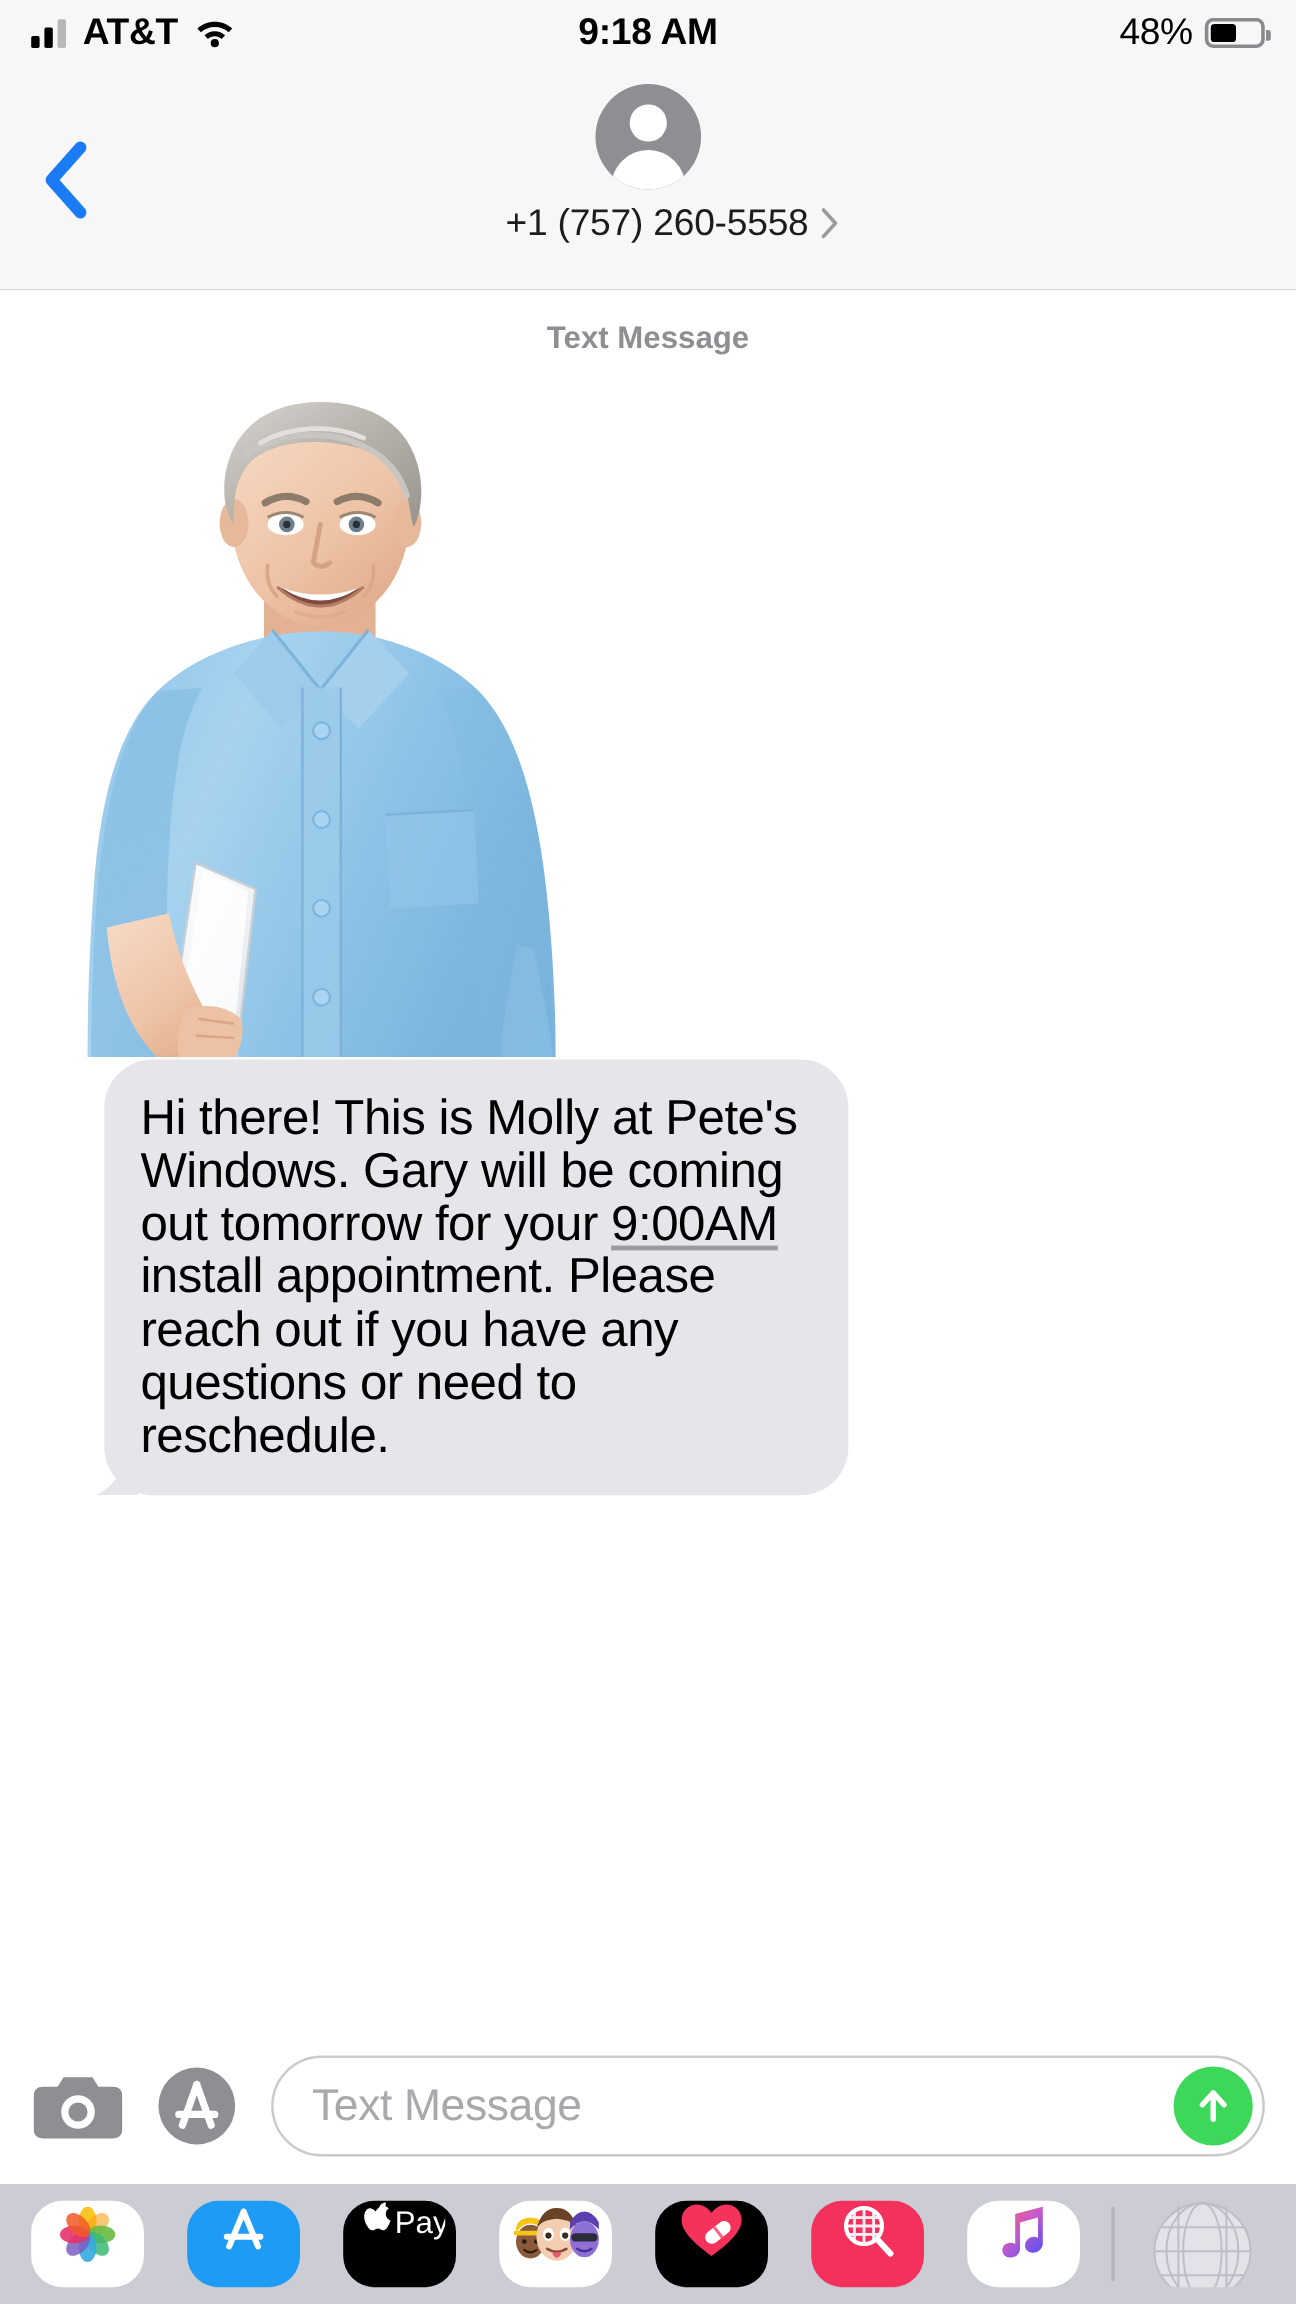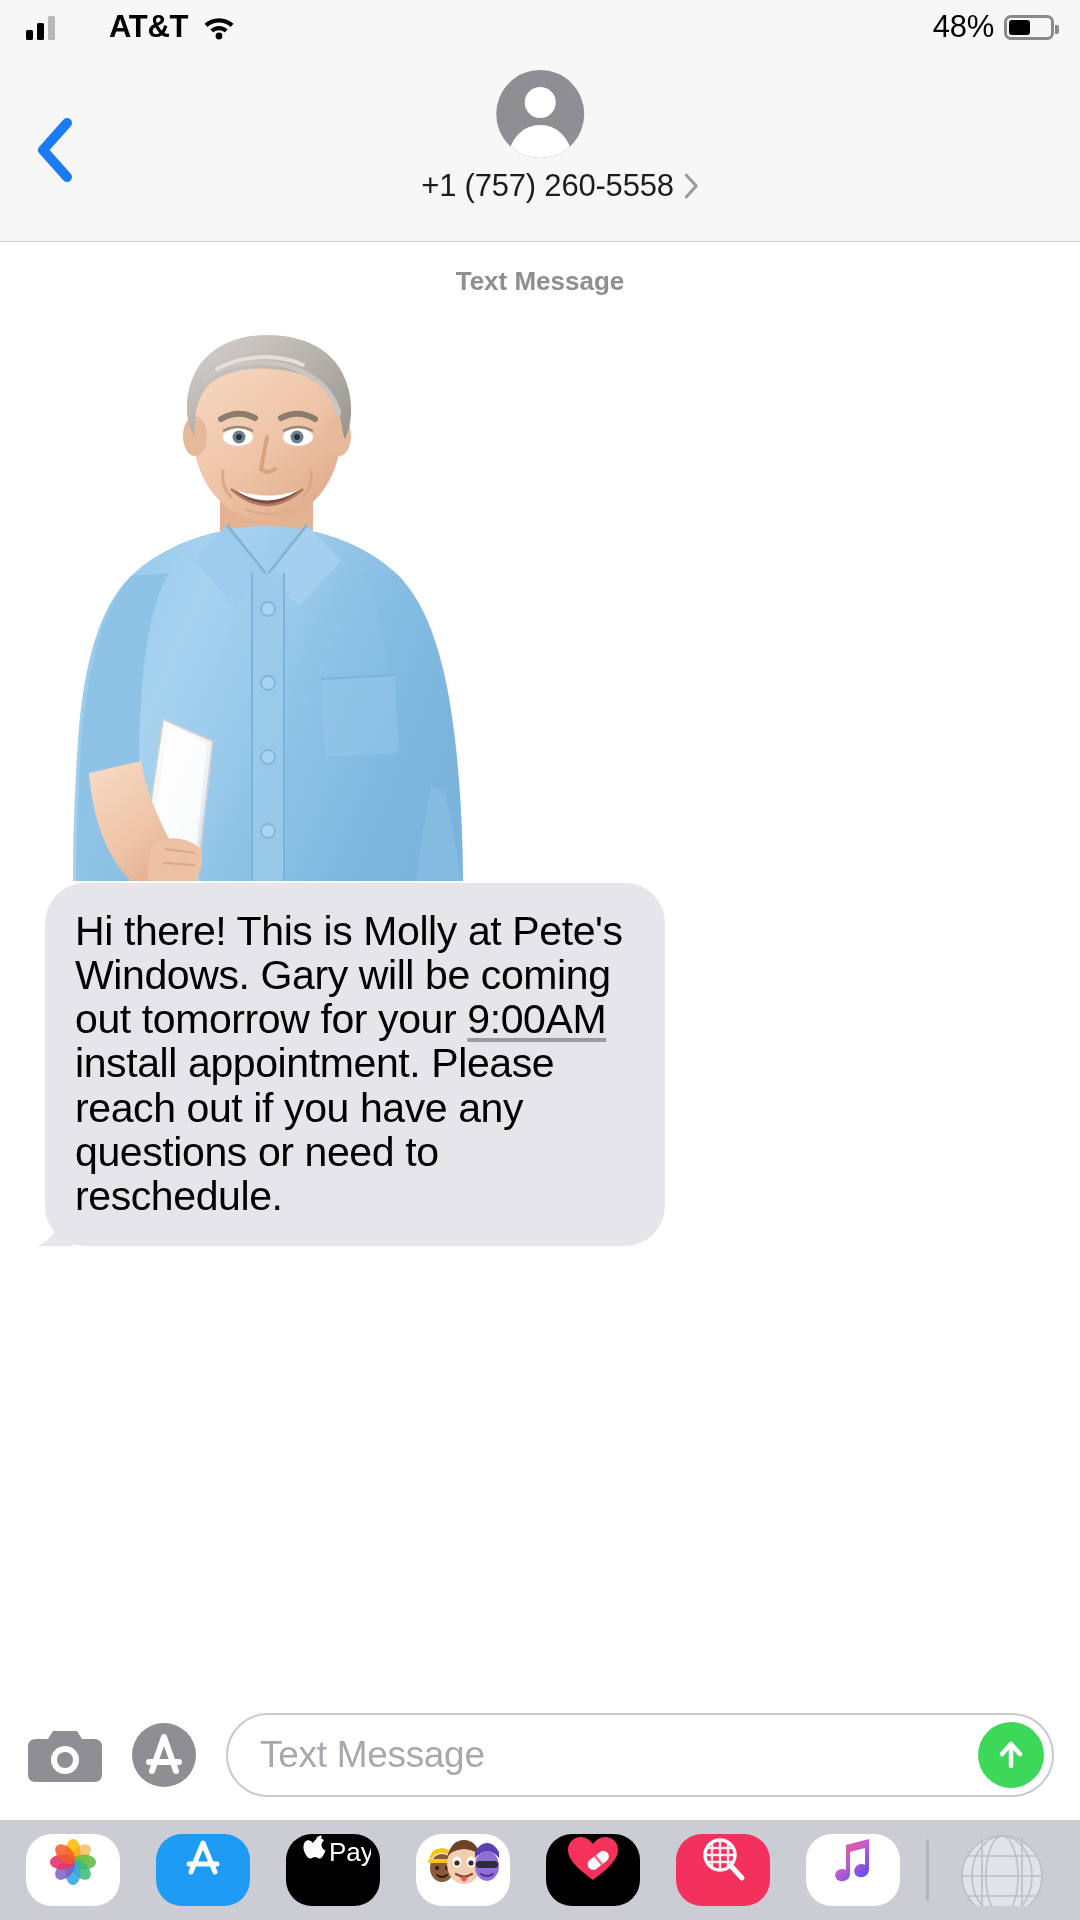--- a/index.html
+++ b/index.html
@@ -54,21 +54,20 @@
   }
   .signal-bars i:nth-child(1) { height: 10px; }
   .signal-bars i:nth-child(2) { height: 17px; }
   .signal-bars i:nth-child(3) { height: 24px; background: #b8b8b8; }
   .signal-bars i:nth-child(4) { height: 24px; background: #b8b8b8; display:none; }
   .carrier {
     font-size: 31px;
     font-weight: 600;
     color: #000;
     letter-spacing: -0.3px;
-    margin-left: 40px;
   }
   .wifi-icon { width: 34px; height: 26px; }
   .status-center {
     position: absolute;
     left: 0; right: 0;
     text-align: center;
     font-size: 31px;
     font-weight: 700;
     color: #000;
     letter-spacing: -0.2px;
@@ -224,20 +223,21 @@
     background: #ffffff;
   }
   .photo-attachment svg { display: block; }
 
   
   .bubble-row {
     display: flex;
     margin-top: 2px;
     padding-left: 45px;
     padding-right: 65px;
+    margin-left: 42px;
   }
   .bubble {
     position: relative;
     max-width: 620px;
     background: #e5e5ea;
     border-radius: 40px;
     padding: 26px 30px 28px 30px;
     box-sizing: border-box;
   }
   .bubble-text {
@@ -365,20 +365,21 @@
           <i></i>
           <i></i>
       </div>
       <span class="carrier">AT&amp;T</span>
       <svg class="wifi-icon" viewBox="0 0 34 26">
         <path d="M17 4.2c5.6 0 10.7 2.1 14.5 5.6l-2.9 3.1C25.5 10 21.5 8.4 17 8.4S8.5 10 5.4 12.9L2.5 9.8C6.3 6.3 11.4 4.2 17 4.2z" fill="#000"></path>
         <path d="M17 12c3.3 0 6.3 1.3 8.6 3.4l-2.9 3.1c-1.5-1.4-3.5-2.3-5.7-2.3s-4.2.9-5.7 2.3l-2.9-3.1C10.7 13.3 13.7 12 17 12z" fill="#000"></path>
         <circle cx="17" cy="22" r="3.4" fill="#000"></circle>
       </svg>
     </div>
+    <div class="status-center">9:18 AM</div>
     <div class="status-right">
       <span class="battery-pct">48%</span>
       <span class="battery">
         <span class="battery-fill" id="battery-fill" style="width: 21.12px;"></span>
       </span>
     </div>
   </div>
 
   <div class="nav-header">
     <div class="back-button">

